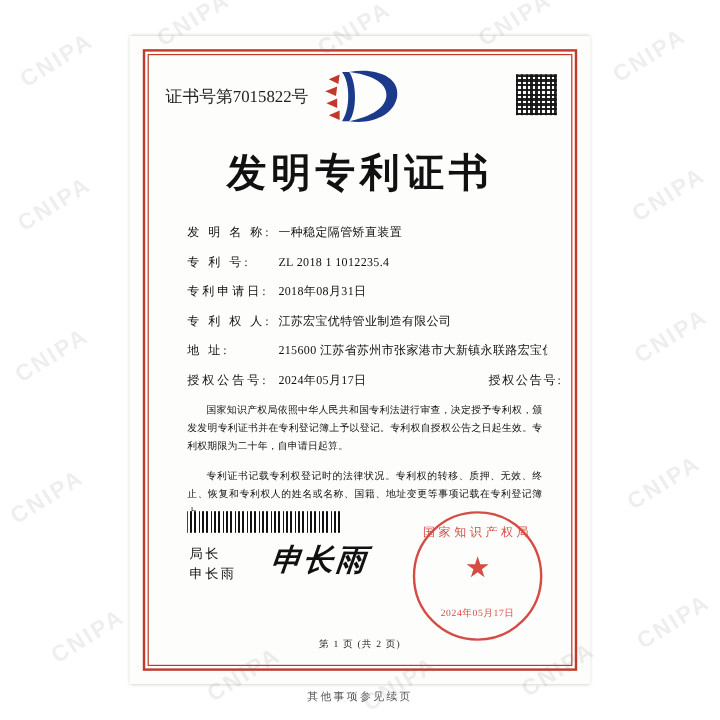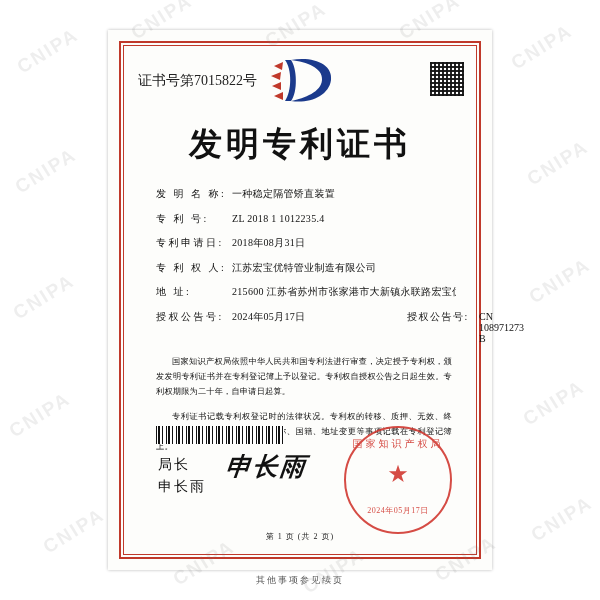--- a/index.html
+++ b/index.html
@@ -161,21 +161,21 @@
       repeating-linear-gradient(90deg,
         #111 0 1px, #fff 1px 2px, #111 2px 4px, #fff 4px 6px,
         #111 6px 7px, #fff 7px 10px);
   }
 
   
   #signature-block {
     position: absolute;
     left: 24px;
     top: 400px;
-    font-size: 14px;
+    font-size: 11px;
     color: #111;
     letter-spacing: 2px;
     line-height: 1.55;
   }
   #signature-script {
     position: absolute;
     left: 92px;
     top: 396px;
     font-size: 25px;
     font-family: "Liberation Serif", serif;
@@ -312,21 +312,20 @@
         <span class="field-value">江苏宏宝优特管业制造有限公司</span>
       </div>
       <div class="field-row">
         <span class="field-label">地 址:</span>
         <span class="field-value">215600 江苏省苏州市张家港市大新镇永联路宏宝优特</span>
       </div>
       <div class="field-row dual">
         <span class="field-label">授权公告号:</span>
         <span class="field-value">2024年05月17日</span>
         <span class="field-label2">授权公告号:</span>
-        <span class="field-value2">CN 108971273 B</span>
       </div>
     </div>
 
     <div id="paragraphs">
       <div class="para">国家知识产权局依照中华人民共和国专利法进行审查，决定授予专利权，颁发发明专利证书并在专利登记簿上予以登记。专利权自授权公告之日起生效。专利权期限为二十年，自申请日起算。</div>
       <div class="para">专利证书记载专利权登记时的法律状况。专利权的转移、质押、无效、终止、恢复和专利权人的姓名或名称、国籍、地址变更等事项记载在专利登记簿上。</div>
     </div>
 
     <div id="barcode"></div>
 

